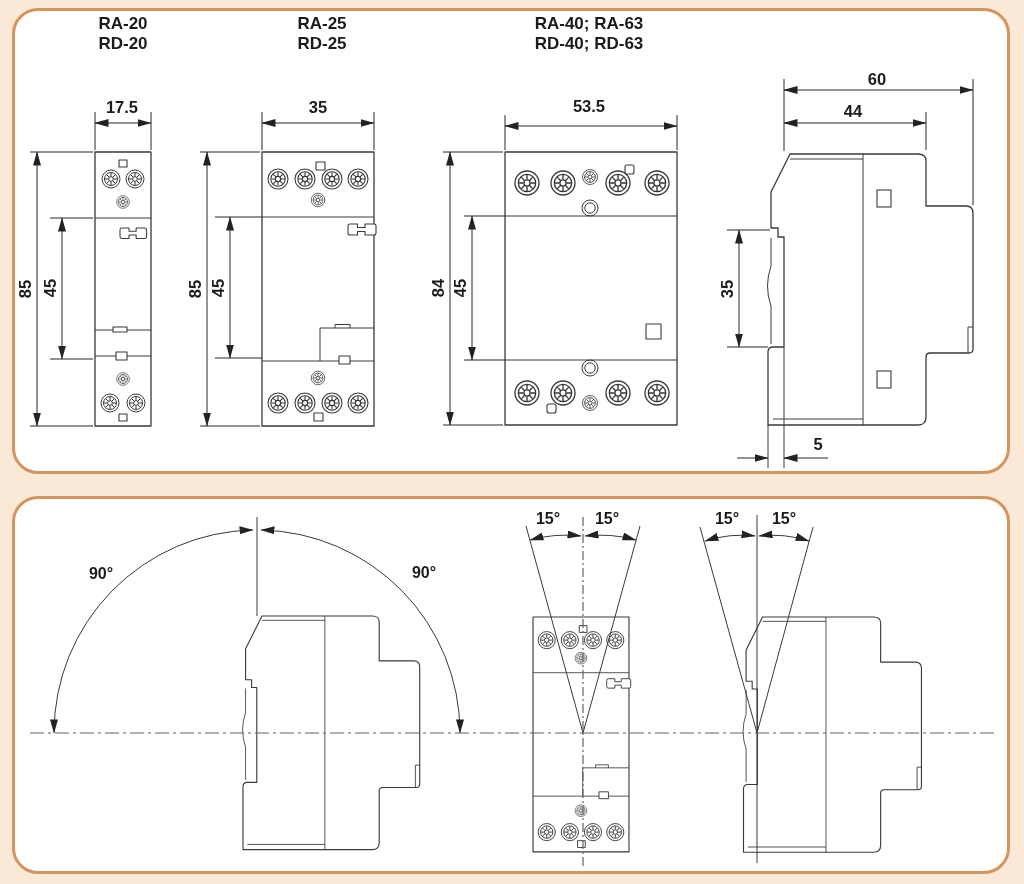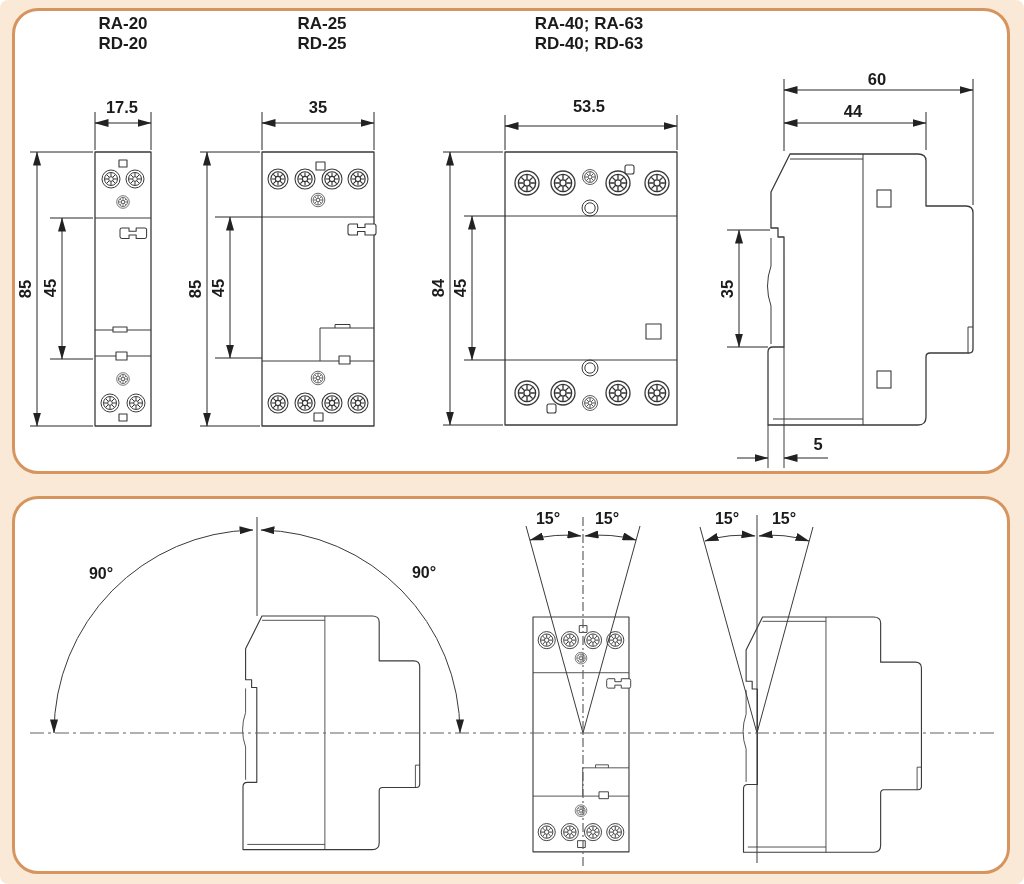--- a/index.html
+++ b/index.html
@@ -1,17 +1,17 @@
 <!DOCTYPE html>
 <html><head>
 <meta charset="utf-8">
 <style>
   html,body{margin:0;padding:0;}
   .page{position:relative;width:1024px;height:884px;background:#fbe9d8;overflow:hidden;
-        font-family:"Liberation Sans",sans-serif;border-radius:8px;}
+        font-family:"Liberation Sans",sans-serif;}
   .panel{position:absolute;background:#ffffff;border:3px solid #d6955e;border-radius:26px;box-sizing:border-box;}
   .panel-top{left:12px;top:8px;width:998px;height:466px;}
   .panel-bottom{left:12px;top:496px;width:998px;height:378px;}
   svg.overlay{position:absolute;left:0;top:0;}
   
   .ln{stroke:#3a3a3a;stroke-width:1.3;fill:none;stroke-linejoin:round;}
   .tn{stroke:#3a3a3a;stroke-width:1;fill:none;stroke-linejoin:round;}
   .dm{stroke:#262626;stroke-width:1;fill:none;}
   .cl{stroke:#636363;stroke-width:1.2;fill:none;stroke-dasharray:14 4 3 4;}
   .cl2{stroke:#636363;stroke-width:1.2;fill:none;stroke-dasharray:9 3 2 3;}

